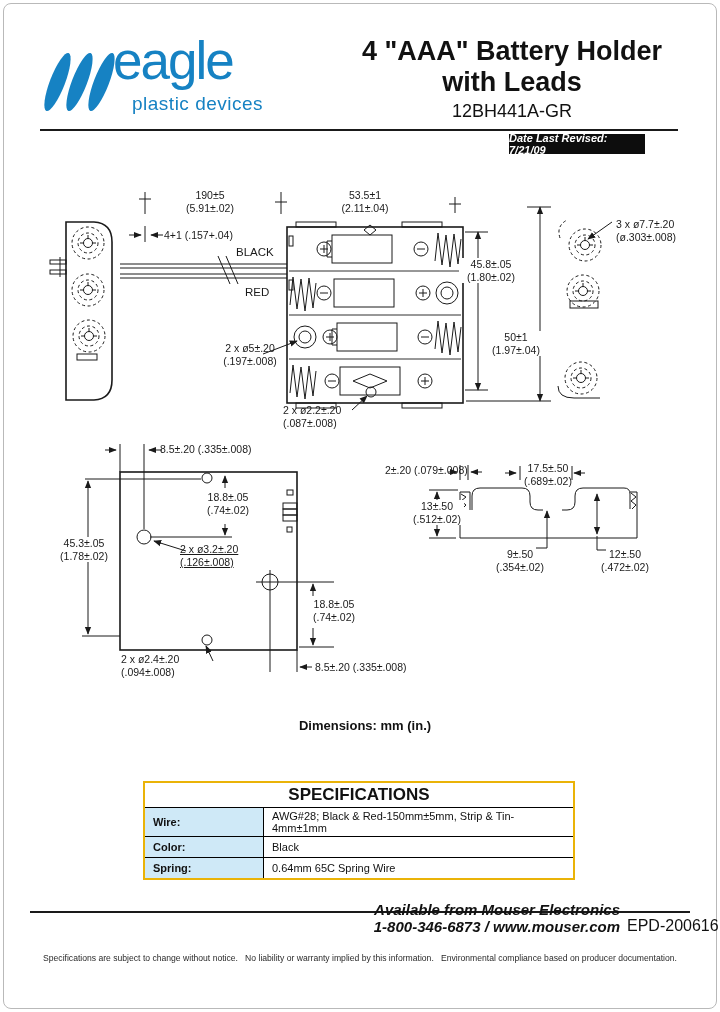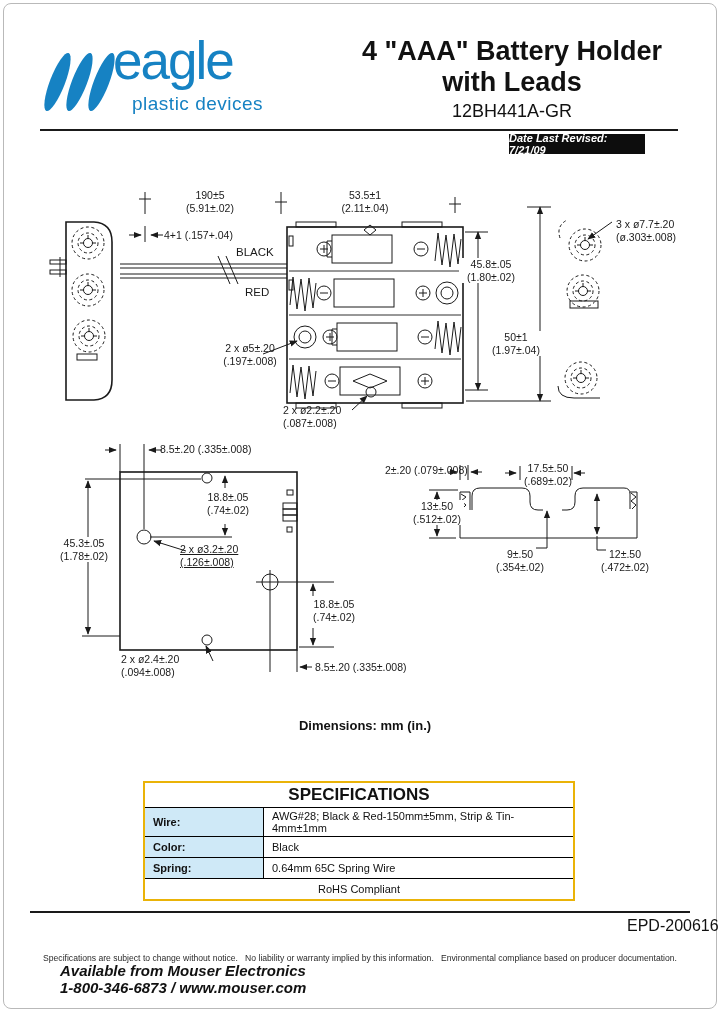--- a/index.html
+++ b/index.html
@@ -37,21 +37,21 @@
   #spec-table{position:absolute;left:143px;top:781px;width:432px;border-collapse:collapse;border:2px solid #eab308;}
   #spec-table td{border:1px solid #000;font-size:11px;padding:2px 8px;height:16px;vertical-align:middle;}
   #spec-table .hdr{font-size:17px;font-weight:bold;text-align:center;height:20px;}
   #spec-table .lbl{width:102px;font-weight:bold;}
   #spec-table .nobot{border-bottom:none;}
   #spec-table .notop{border-top:none;}
   #spec-table .rohs{text-align:center;}
 
   
   #footer-rule{position:absolute;left:30px;top:911px;width:660px;height:2px;background:#1a1a1a;}
-  #mouser-block{position:absolute;left:60px;top:962px;width:560px;text-align:left;
+  #mouser-block{position:absolute;left:60px;top:901px;width:560px;text-align:right;
                 font-weight:bold;font-style:italic;font-size:15px;line-height:17px;}
   #doc-number{position:absolute;left:627px;top:917px;font-size:16px;}
   #disclaimer{position:absolute;left:10px;top:953px;width:700px;text-align:center;font-size:8.6px;color:#2a2a2a;}
 </style>
 </head>
 <body>
 
 <div id="page">
   <div class="pageframe"></div>
 
@@ -327,23 +327,20 @@
       <td>AWG#28; Black &amp; Red-150mm±5mm, Strip &amp; Tin- 4mm±1mm</td>
         </tr>
     <tr>
       <td class="lbl notop" style="background: rgb(207, 233, 247);">Color:</td>
       <td class="notop">Black</td>
         </tr>
     <tr>
       <td class="lbl" style="background: rgb(207, 233, 247);">Spring:</td>
       <td>0.64mm 65C Spring Wire</td>
         </tr>
-    <tr>
-          <td class="rohs" colspan="2">RoHS Compliant</td>
-        </tr>
   </tbody>
     </table>
 
   <div id="footer-rule"></div>
   <div id="mouser-block">
     <div>Available from Mouser Electronics</div>
     <div>1-800-346-6873 / www.mouser.com</div>
   </div>
   <div id="doc-number">EPD-200616</div>
   <div id="disclaimer">Specifications are subject to change without notice.&nbsp;&nbsp; No liability or warranty implied by this information.&nbsp;&nbsp; Environmental compliance based on producer documentation.</div>

